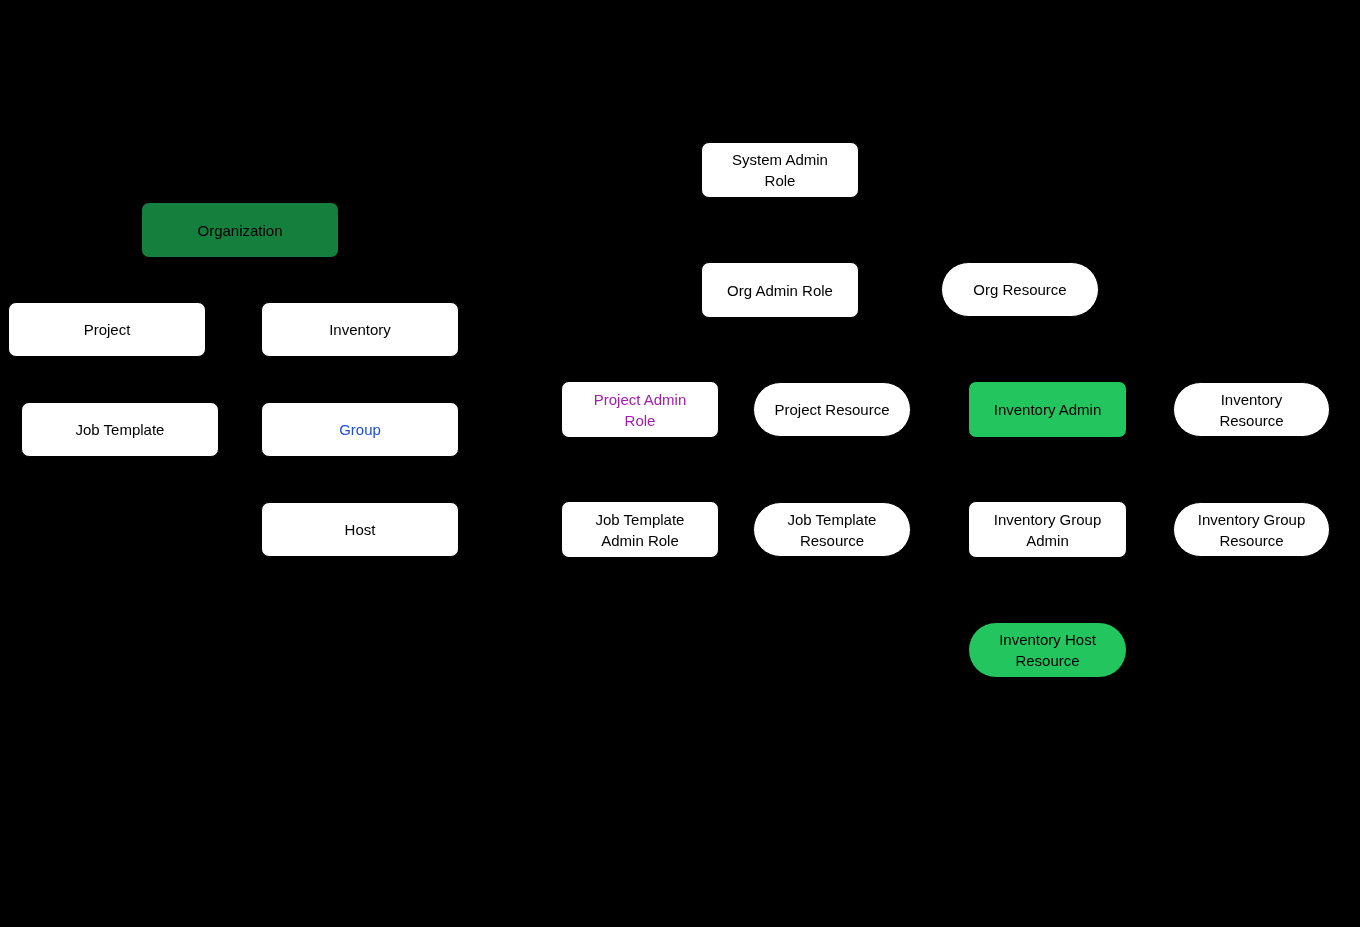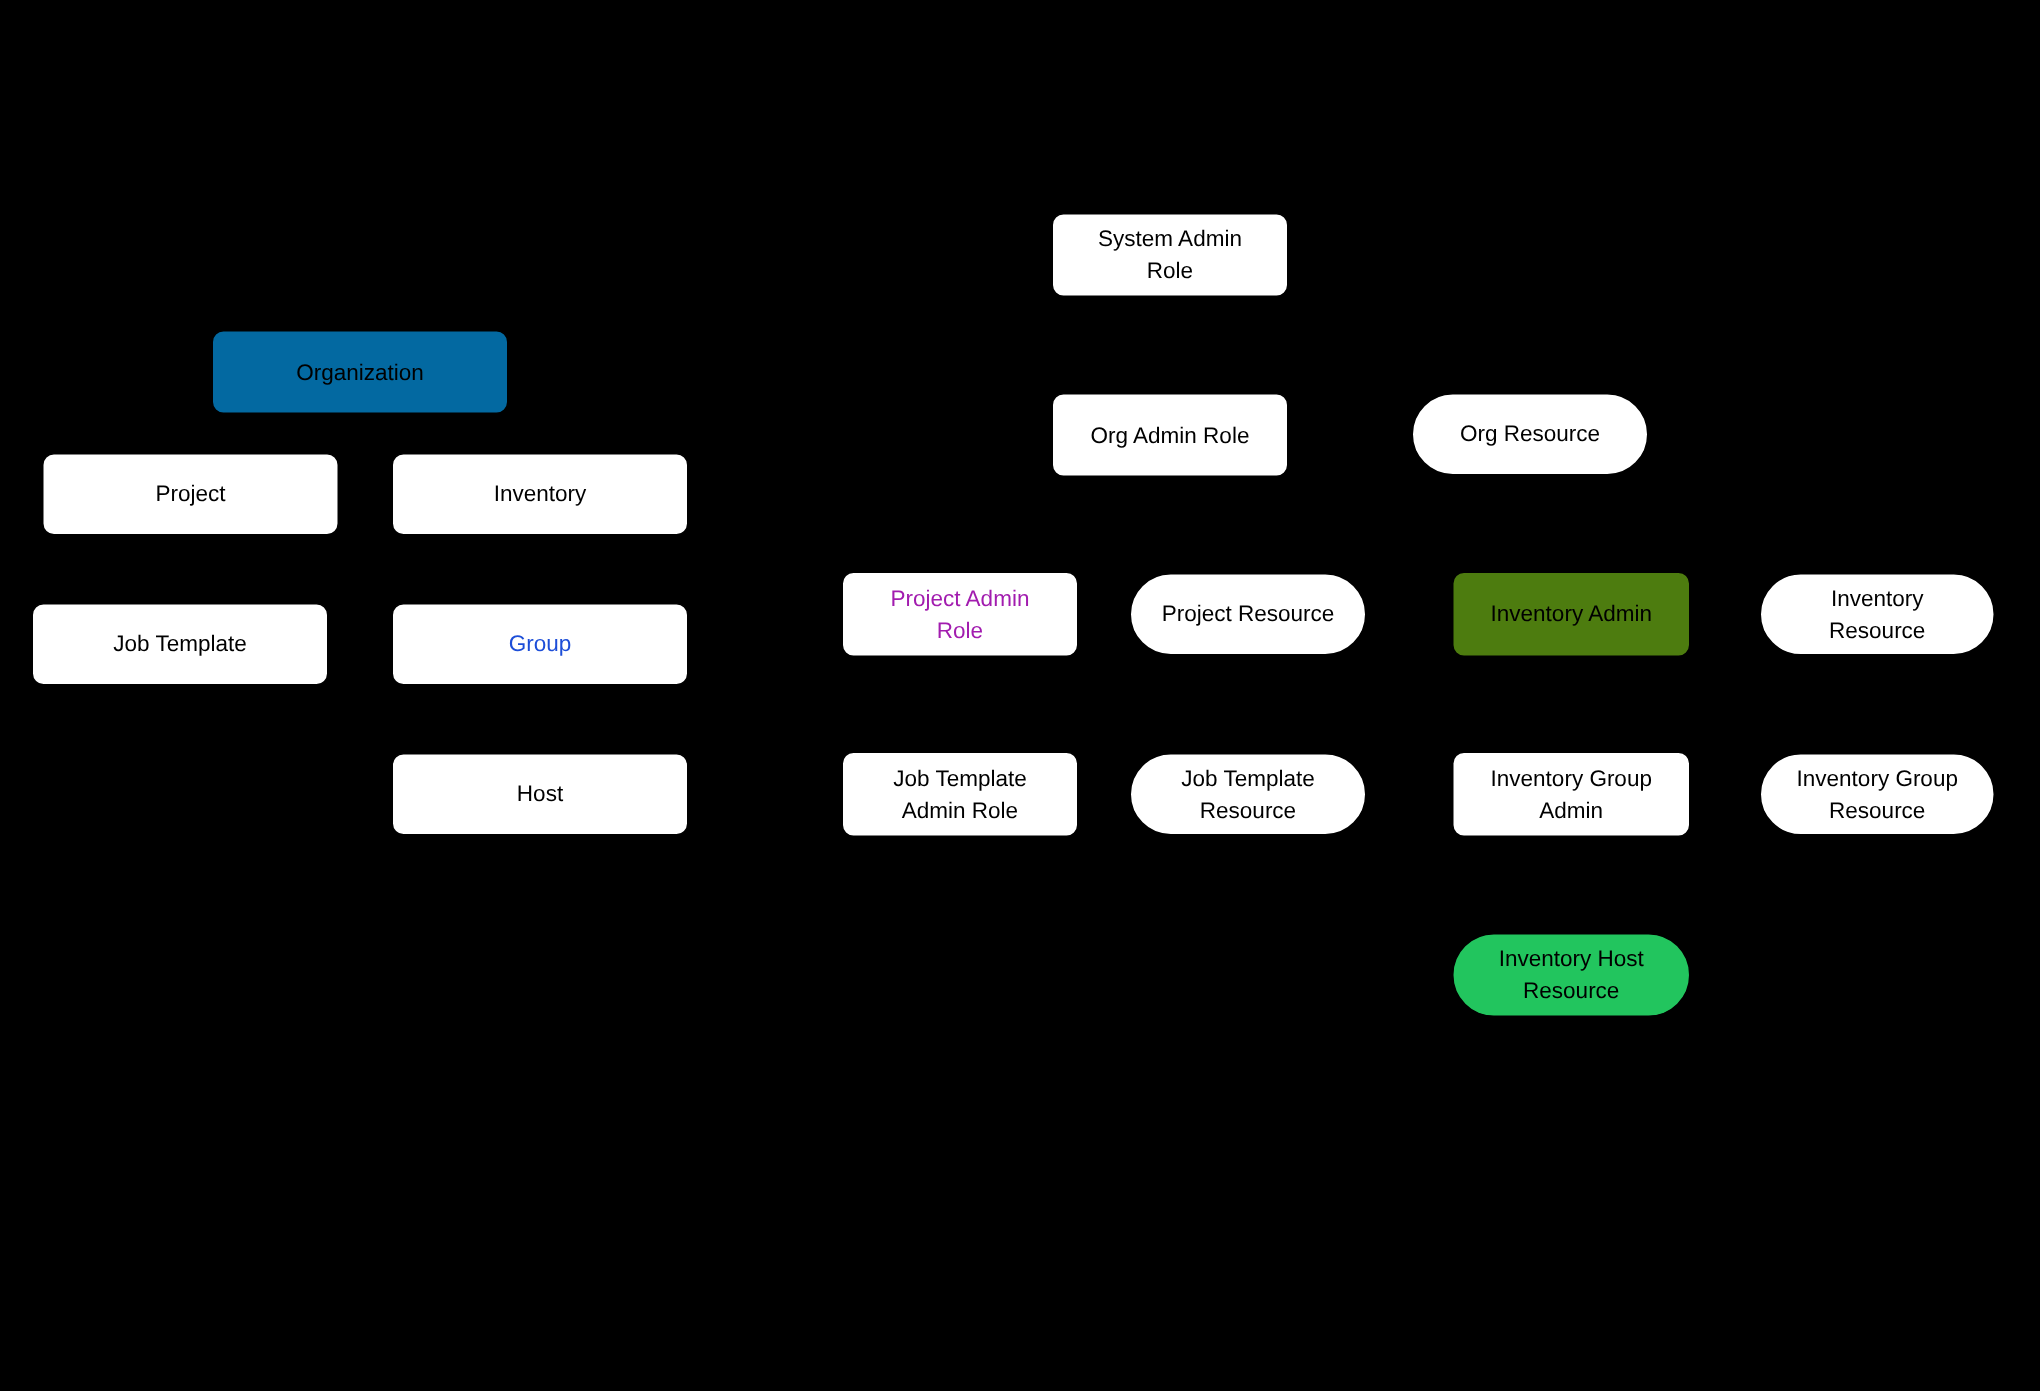--- a/index.html
+++ b/index.html
@@ -38,34 +38,34 @@
   }
   .node-label {
     display: block;
     padding: 0 4px;
   }
 </style>
 </head>
 <body style="background-color: rgb(0, 0, 0);">
 
 <div class="canvas" style="background-color: rgb(0, 0, 0);">
-    <div class="node rounded-rect" style="left: 141px; top: 220px; width: 198px; height: 56px; background-color: #0369a1; color: rgb(0, 0, 0);"><span class="node-label">Organization</span></div>
-    <div class="node rounded-rect" style="left: 28px; top: 302px; width: 198px; height: 55px; background-color: rgb(255, 255, 255); color: rgb(0, 0, 0);"><span class="node-label">Project</span></div>
+    <div class="node rounded-rect" style="left: 141px; top: 202px; width: 198px; height: 56px; background-color: #15803d; color: rgb(0, 0, 0);"><span class="node-label">Organization</span></div>
+    <div class="node rounded-rect" style="left: 8px; top: 302px; width: 198px; height: 55px; background-color: rgb(255, 255, 255); color: rgb(0, 0, 0);"><span class="node-label">Project</span></div>
     <div class="node rounded-rect" style="left: 261px; top: 302px; width: 198px; height: 55px; background-color: rgb(255, 255, 255); color: rgb(0, 0, 0);"><span class="node-label">Inventory</span></div>
     <div class="node rounded-rect" style="left: 21px; top: 402px; width: 198px; height: 55px; background-color: rgb(255, 255, 255); color: rgb(0, 0, 0);"><span class="node-label">Job Template</span></div>
     <div class="node rounded-rect" style="left: 261px; top: 402px; width: 198px; height: 55px; background-color: rgb(255, 255, 255); color: #1d4ed8;"><span class="node-label">Group</span></div>
     <div class="node rounded-rect" style="left: 261px; top: 502px; width: 198px; height: 55px; background-color: rgb(255, 255, 255); color: rgb(0, 0, 0);"><span class="node-label">Host</span></div>
     <div class="node rounded-rect" style="left: 701px; top: 142px; width: 158px; height: 56px; background-color: rgb(255, 255, 255); color: rgb(0, 0, 0);"><span class="node-label">System Admin
 Role</span></div>
     <div class="node rounded-rect" style="left: 701px; top: 262px; width: 158px; height: 56px; background-color: rgb(255, 255, 255); color: rgb(0, 0, 0);"><span class="node-label">Org Admin Role</span></div>
     <div class="node stadium" style="left: 941px; top: 262px; width: 158px; height: 55px; background-color: rgb(255, 255, 255); color: rgb(0, 0, 0);"><span class="node-label">Org Resource</span></div>
     <div class="node rounded-rect" style="left: 561px; top: 381px; width: 158px; height: 57px; background-color: rgb(255, 255, 255); color: #a21caf;"><span class="node-label">Project Admin
 Role</span></div>
     <div class="node stadium" style="left: 753px; top: 382px; width: 158px; height: 55px; background-color: rgb(255, 255, 255); color: rgb(0, 0, 0);"><span class="node-label">Project Resource</span></div>
-    <div class="node rounded-rect" style="left: 968px; top: 381px; width: 159px; height: 57px; background-color: #4d7c0f; color: rgb(0, 0, 0);"><span class="node-label">Inventory Admin</span></div>
+    <div class="node rounded-rect" style="left: 968px; top: 381px; width: 159px; height: 57px; background-color: #22c55e; color: rgb(0, 0, 0);"><span class="node-label">Inventory Admin</span></div>
     <div class="node stadium" style="left: 1173px; top: 382px; width: 157px; height: 55px; background-color: rgb(255, 255, 255); color: rgb(0, 0, 0);"><span class="node-label">Inventory
 Resource</span></div>
     <div class="node rounded-rect" style="left: 561px; top: 501px; width: 158px; height: 57px; background-color: rgb(255, 255, 255); color: rgb(0, 0, 0);"><span class="node-label">Job Template
 Admin Role</span></div>
     <div class="node stadium" style="left: 753px; top: 502px; width: 158px; height: 55px; background-color: rgb(255, 255, 255); color: rgb(0, 0, 0);"><span class="node-label">Job Template
 Resource</span></div>
     <div class="node rounded-rect" style="left: 968px; top: 501px; width: 159px; height: 57px; background-color: rgb(255, 255, 255); color: rgb(0, 0, 0);"><span class="node-label">Inventory Group
 Admin</span></div>
     <div class="node stadium" style="left: 1173px; top: 502px; width: 157px; height: 55px; background-color: rgb(255, 255, 255); color: rgb(0, 0, 0);"><span class="node-label">Inventory Group
 Resource</span></div>

